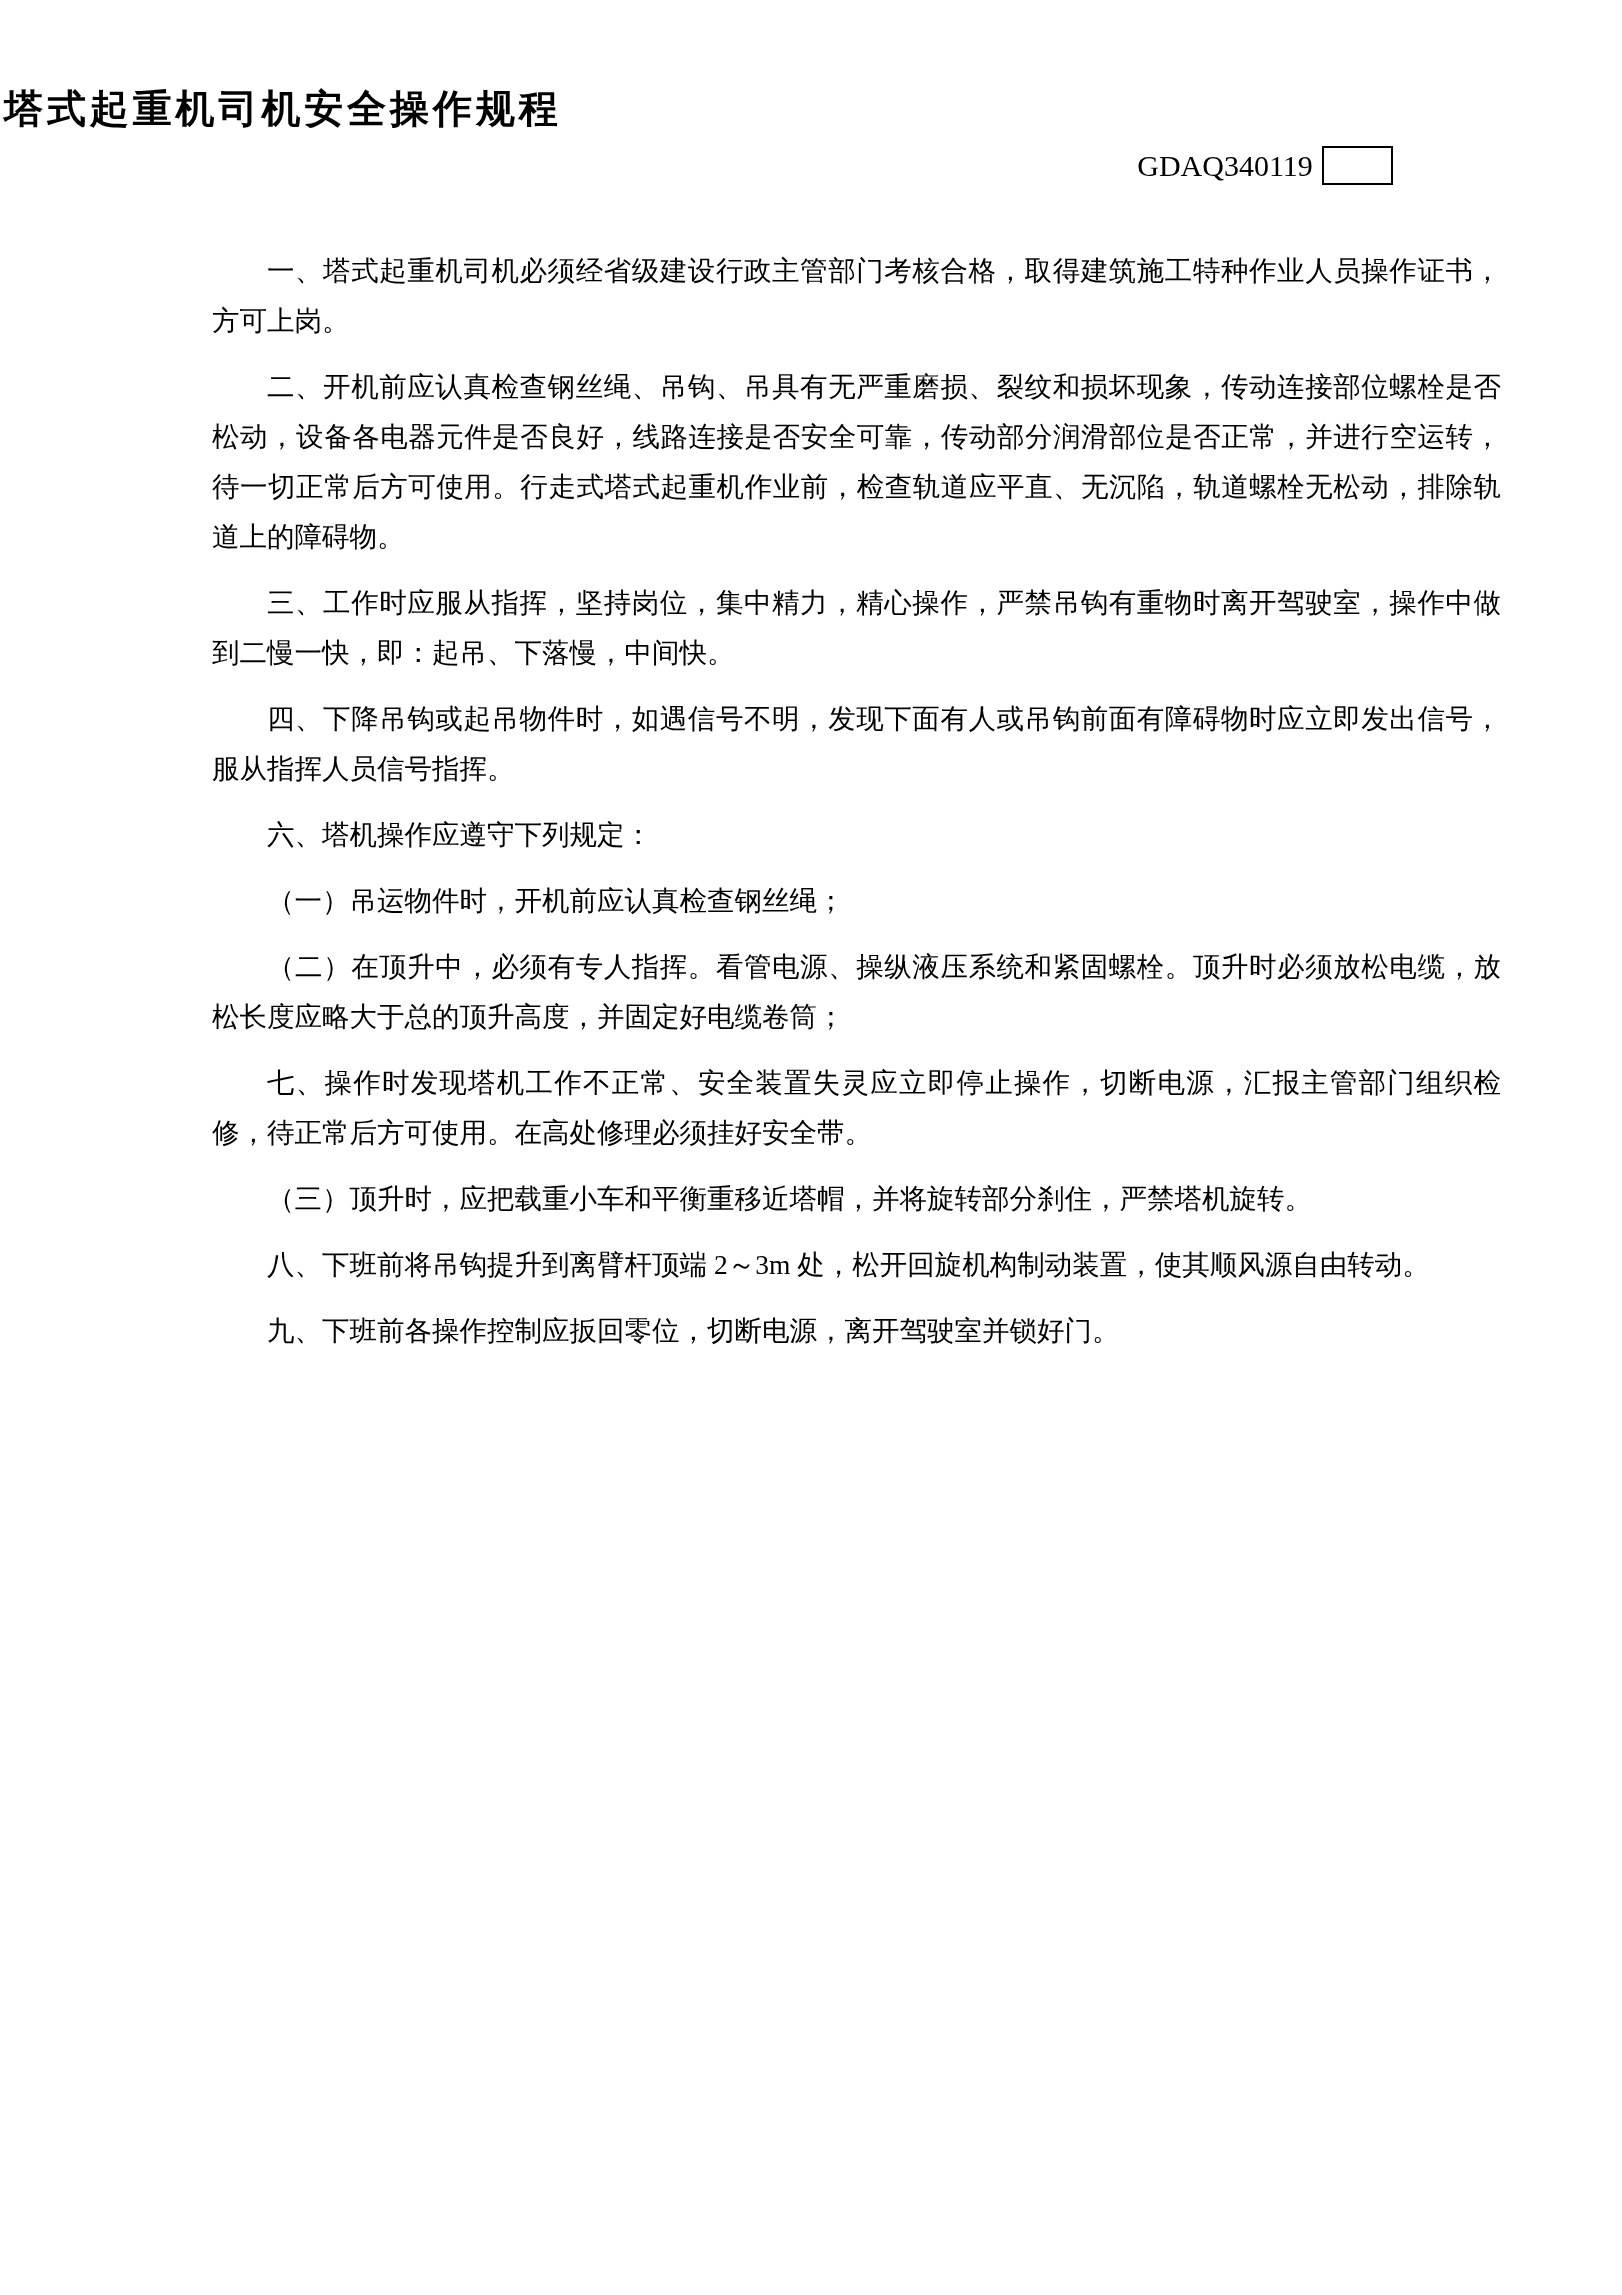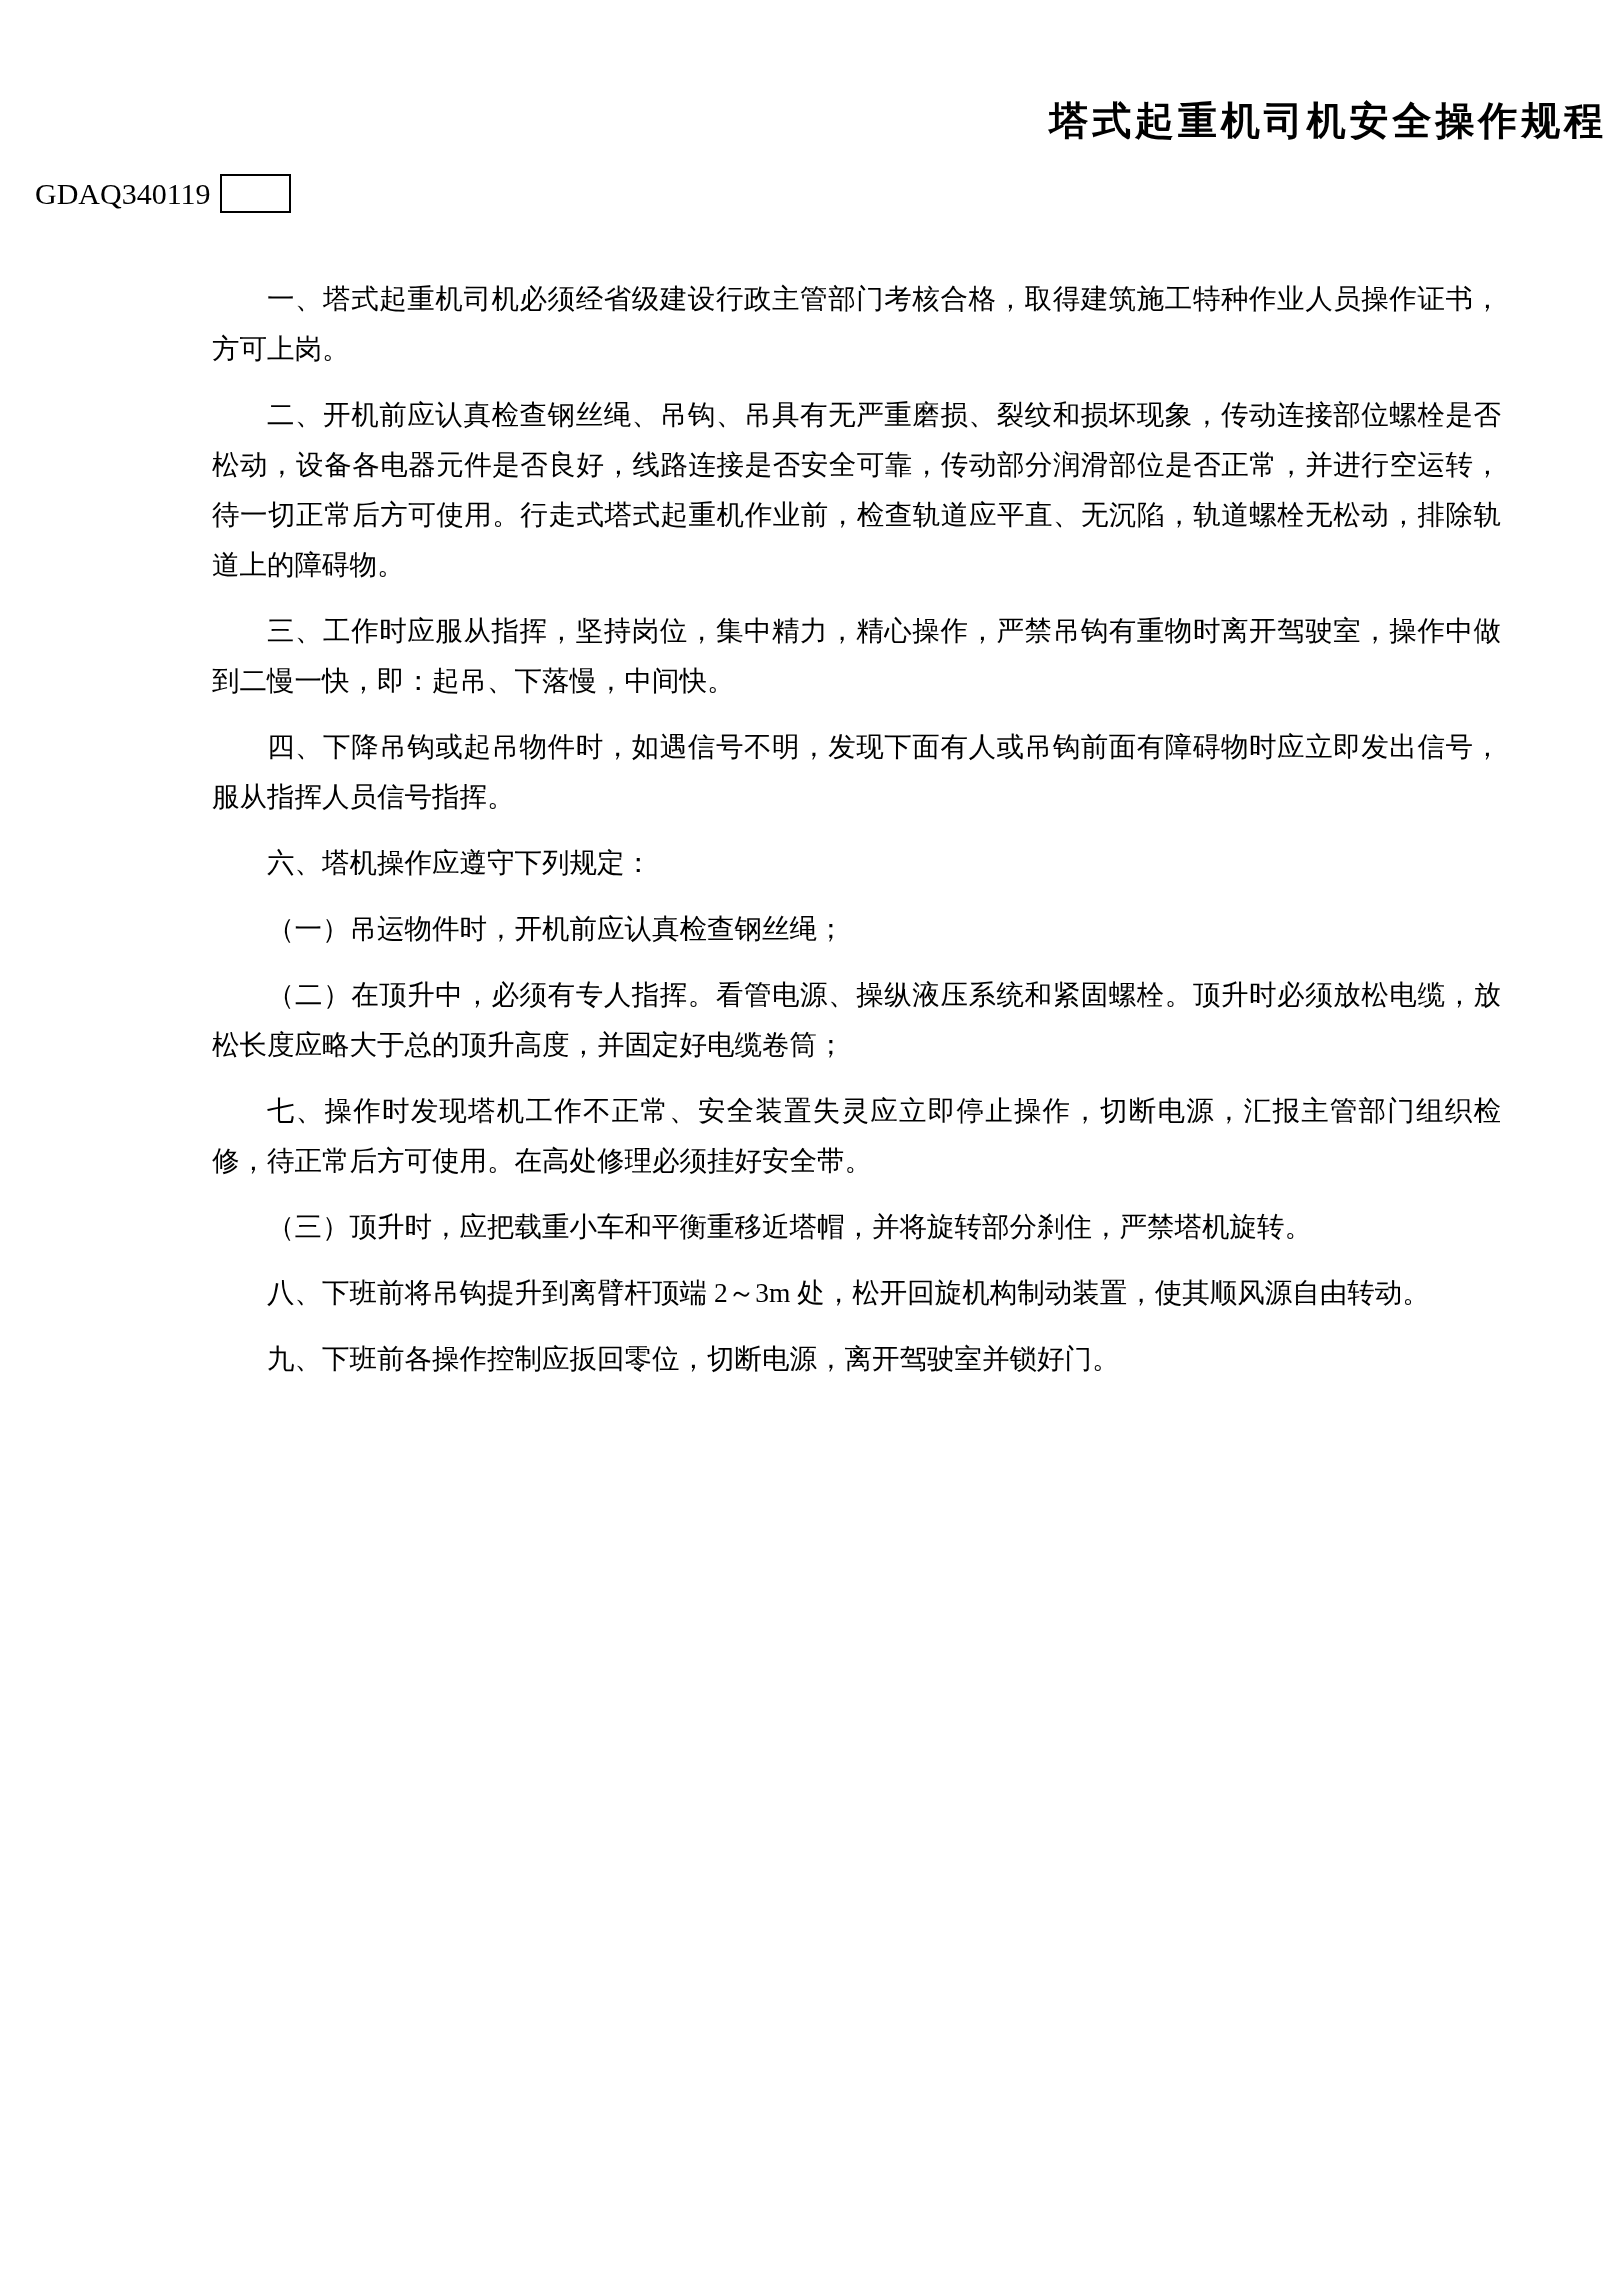--- a/index.html
+++ b/index.html
@@ -10,32 +10,33 @@
   .page {
     position: relative;
     width: 1623px;
     height: 2295px;
     background: #ffffff;
     color: #000000;
     font-family: "Liberation Serif", "DejaVu Serif", serif;
     overflow: hidden;
   }
   .doc-title {
-    margin: 16px;
+    margin: 4px;
     padding-top: 80px;
-    text-align: right;
+    text-align: left;
     font-family: "Liberation Sans", "DejaVu Sans", sans-serif;
     font-weight: bold;
     font-size: 39px;
     letter-spacing: 3.9px;
     line-height: 1.3;
   }
   .code-row {
-    margin-top: 25px;
+    margin-top: 9px;
     padding-right: 230px;
+    text-align: right;
     height: 42px;
     line-height: 42px;
     white-space: nowrap;
     padding-left: 35px;
   }
   .doc-code {
     font-family: "Liberation Serif", "DejaVu Serif", serif;
     font-size: 30px;
     vertical-align: middle;
   }

